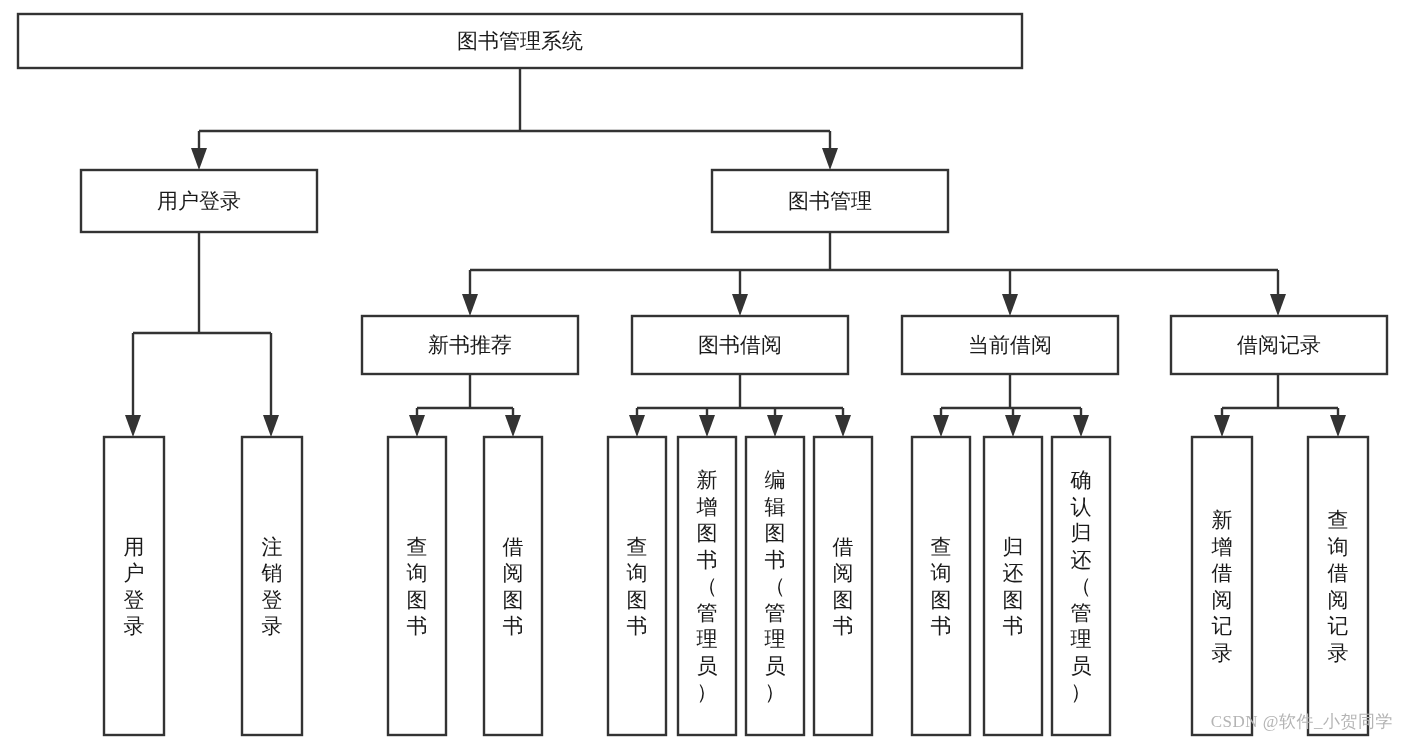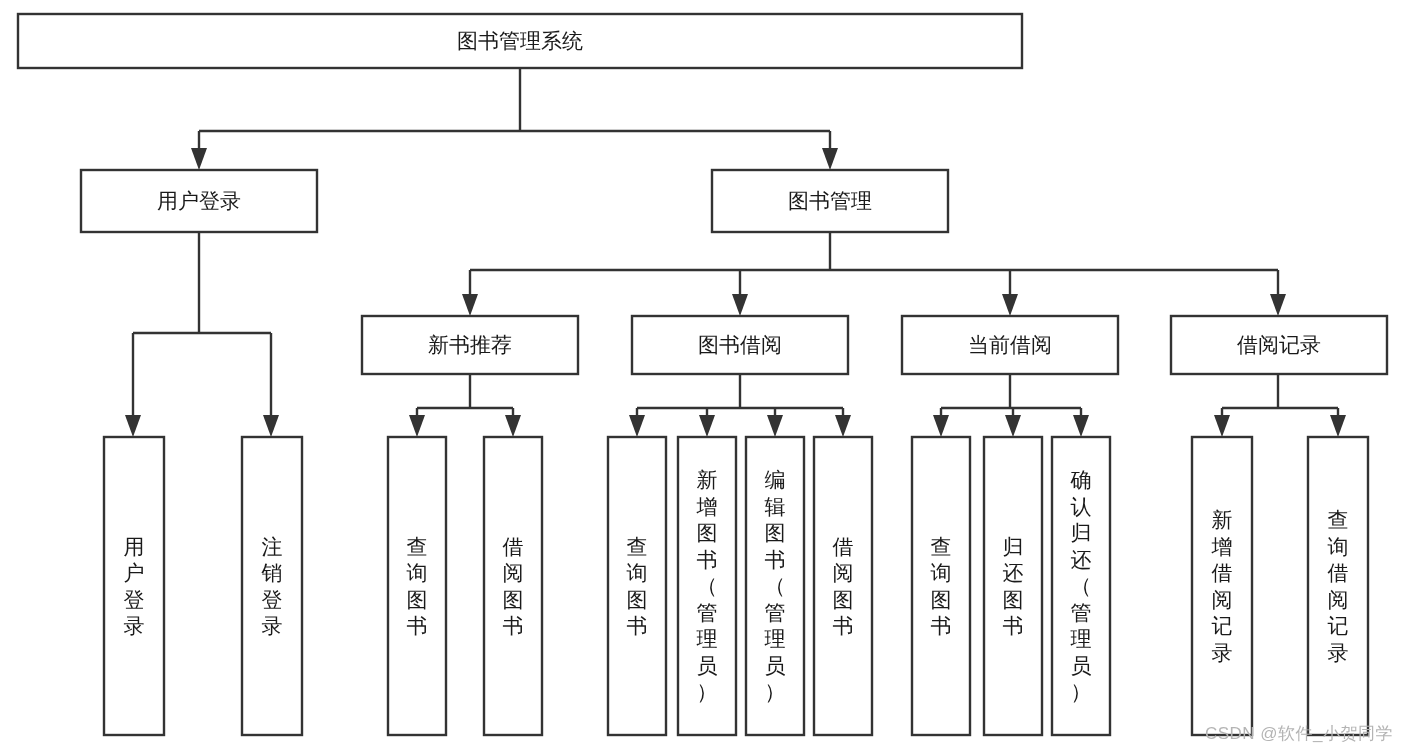--- a/index.html
+++ b/index.html
@@ -50,22 +50,22 @@
   }
   .node-label-vertical {
     fill: #1a1a1a;
     font-family: "DejaVu Sans", "Liberation Sans", sans-serif;
     font-size: 21px;
     text-anchor: middle;
   }
   .watermark-text {
     position: absolute;
     right: 12px;
-    bottom: 2px;
-    font-family: Liberation Sans, sans-serif;
+    bottom: 14px;
+    font-family: Liberation Serif, serif;
     font-size: 17px;
     color: #b4b4b4;
     white-space: nowrap;
     user-select: none;
     letter-spacing: 0.5px;
   }
 </style>
 </head>
 <body>
 

